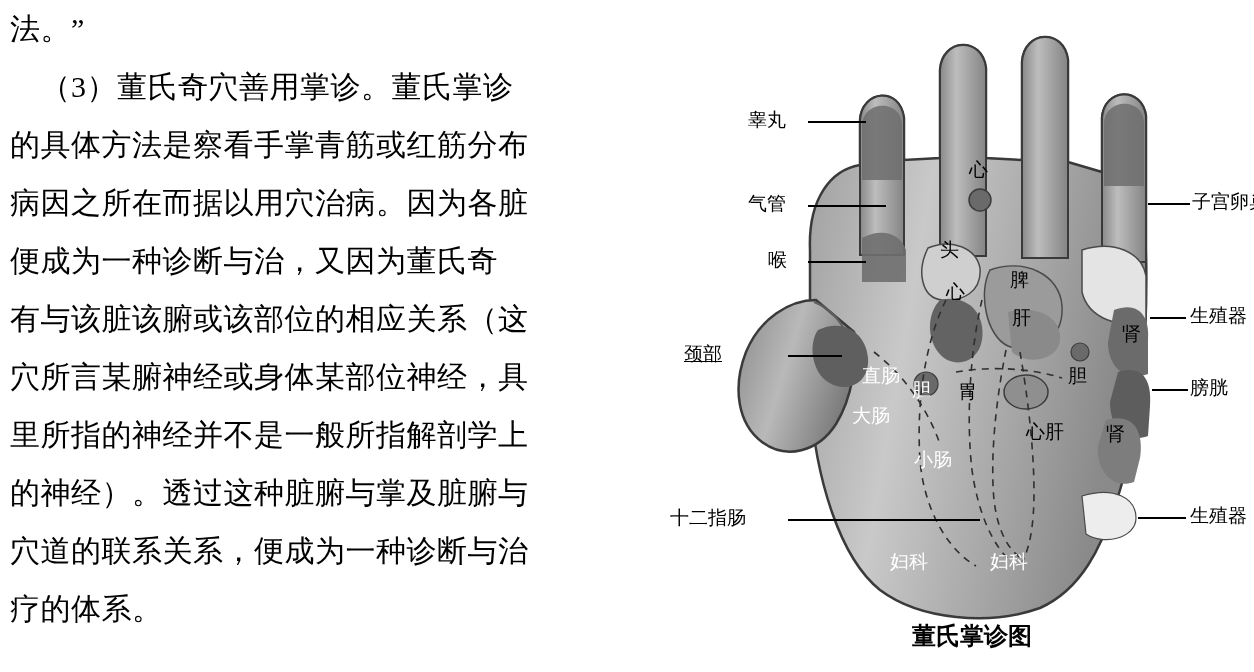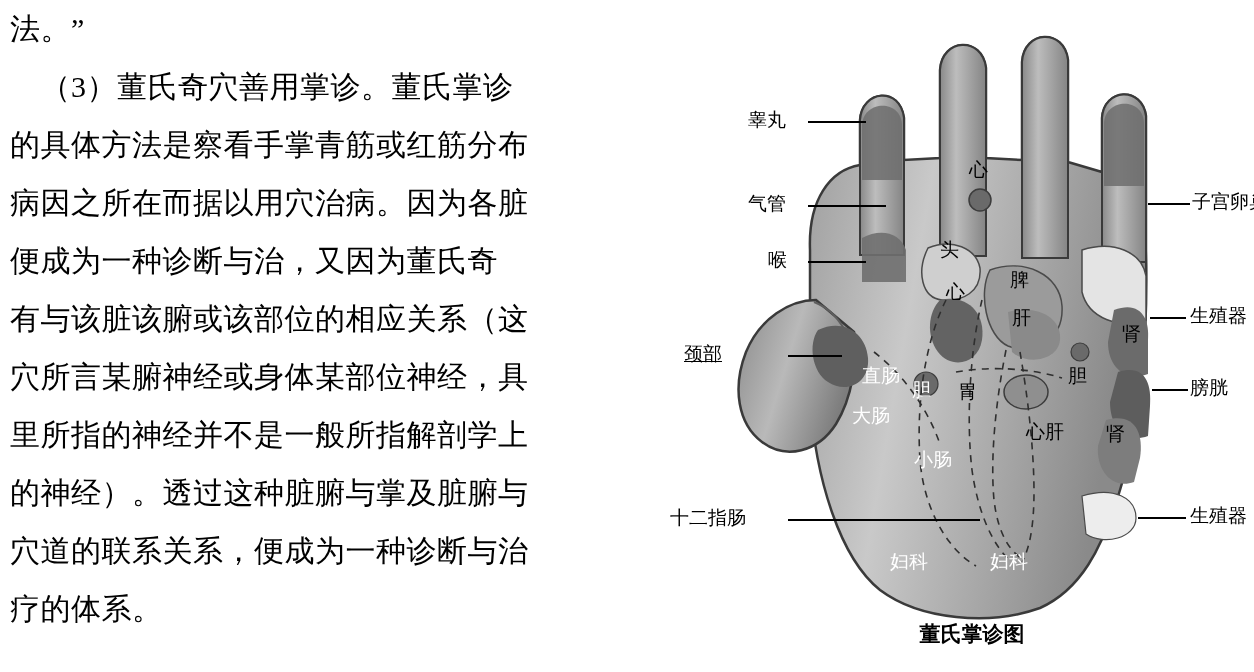--- a/index.html
+++ b/index.html
@@ -60,21 +60,21 @@
   }
   .fig-label.white {
     color: #ffffff;
   }
   .fig-caption {
     position: absolute;
     left: 0;
     top: 620px;
     width: 564px;
     text-align: center;
-    font-size: 21px;
+    font-size: 24px;
     font-weight: bold;
     font-family: "Liberation Sans", "DejaVu Sans", sans-serif;
   }
 </style>
 </head>
 <body>
 
 <div id="page">
 
   <div id="text-column">

